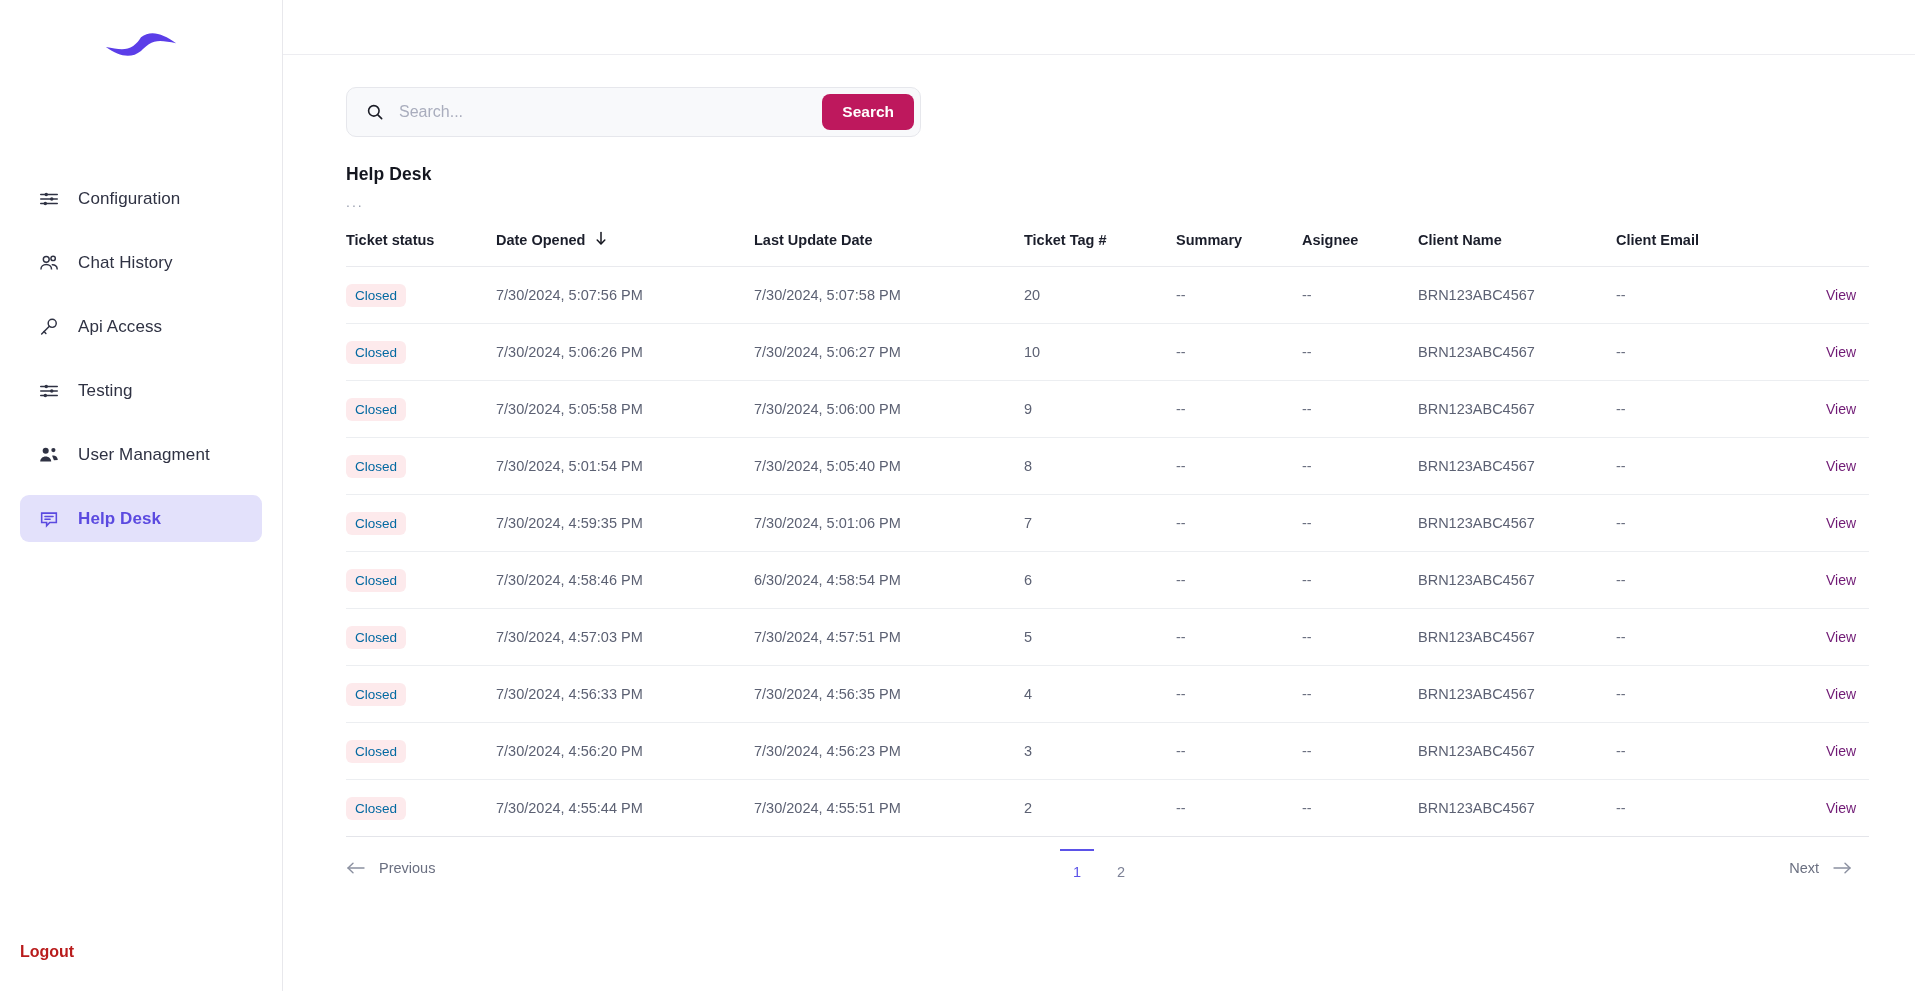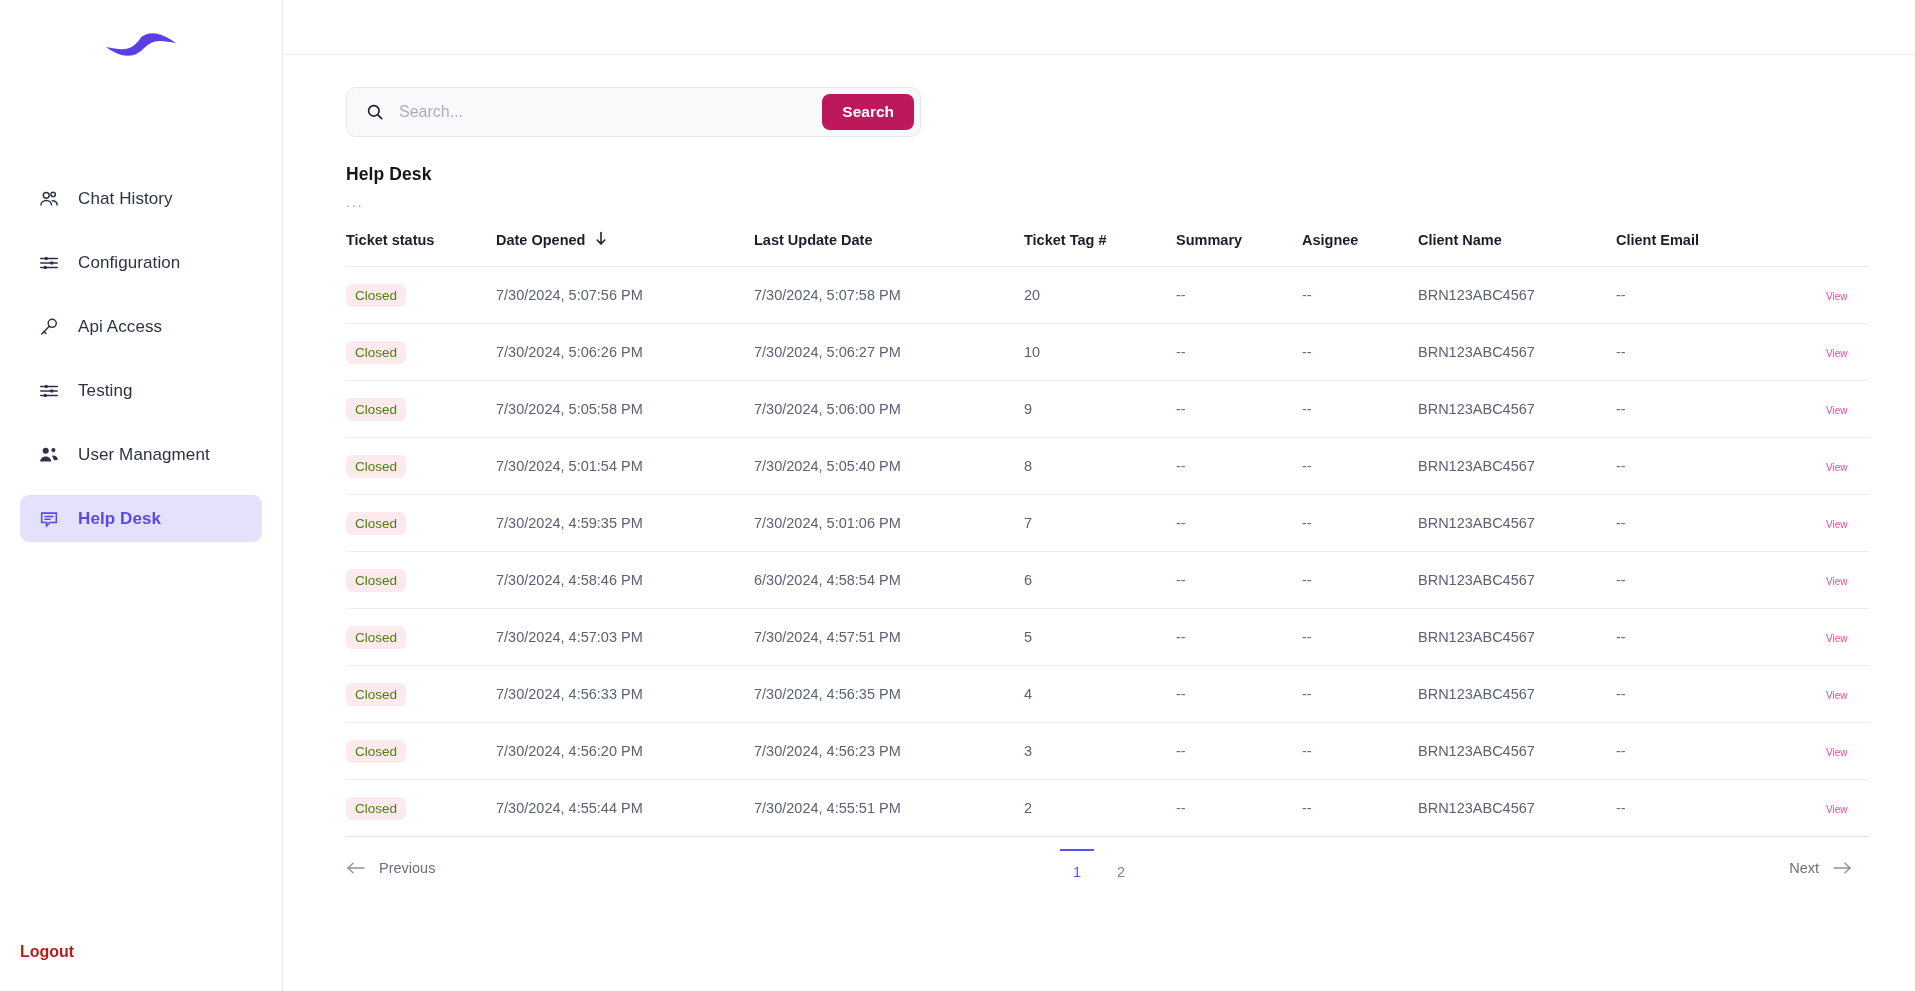--- a/index.html
+++ b/index.html
@@ -120,28 +120,28 @@
   .col-updated { width: 270px; }
   .col-tag { width: 152px; }
   .col-summary { width: 126px; }
   .col-assignee { width: 116px; }
   .col-client { width: 198px; }
   .col-email { width: 210px; }
   .col-action { width: auto; }
 
   .badge {
     display: inline-block;
-    background: #fdeaec; color:#4d7c0f;
+    background: #fdeaec; color:#0369a1;
     border-radius: 6px;
     font-size: 13.5px;
     padding: 4px 9px;
   }
   .td-center { text-align: left; }
   .muted { color:#6b7081; }
-  .view-link { color:#ec4899; font-size:10px; cursor:pointer; text-decoration:none; }
+  .view-link { color:#701a75; font-size:14px; cursor:pointer; text-decoration:none; }
   .td-view { text-align: left; }
 
   
   .pager {
     margin: 0 63px; position: relative;
     display:flex; align-items:center; justify-content:space-between;
     height: 56px;
   }
   .pg-btn {
     display:flex; align-items:center; gap:13px;
@@ -171,42 +171,42 @@
                  C30 32, 18 30, 4 20 C16 22, 24 24, 32 19 C36 16, 38 13, 40 10 Z" fill="#5b3ee8"></path>
         <path d="M40 24 C44 21, 48 19, 54 20 C60 21, 66 25, 72 30 C62 27, 56 27, 50 30
                  C46 32, 43 34, 40 36 C30 42, 20 38, 10 31 C20 33, 28 32, 34 28 Z" fill="#5b3ee8" opacity="0"></path>
       </svg>
     </div>
 
     <nav class="nav">
 
       <div class="nav-item">
         <span class="ico">
-          <svg width="22" height="22" viewBox="0 0 24 24" fill="none" stroke="currentColor" stroke-width="1.6">
-            <circle cx="9" cy="8" r="3.2"></circle>
-            <path d="M3.2 19c0-3.3 2.6-5.4 5.8-5.4s5.8 2.1 5.8 5.4"></path>
-            <circle cx="16.5" cy="7" r="2.4"></circle>
-            <path d="M15 13.9c3 -.5 6 1.3 6 5.1"></path>
-          </svg>
-        </span>
-        <span>Chat History</span>
-      </div>
-
-      <div class="nav-item">
-        <span class="ico">
           <svg width="22" height="22" viewBox="0 0 24 24" fill="none" stroke="currentColor" stroke-width="1.7" stroke-linecap="round">
             <line x1="3" y1="7" x2="21" y2="7"></line>
               <circle cx="9" cy="7" r="1.9" fill="currentColor" stroke="none"></circle>
             <line x1="3" y1="12" x2="21" y2="12"></line>
               <circle cx="15" cy="12" r="1.9" fill="currentColor" stroke="none"></circle>
             <line x1="3" y1="17" x2="21" y2="17"></line>
               <circle cx="8" cy="17" r="1.9" fill="currentColor" stroke="none"></circle>
           </svg>
         </span>
         <span>Configuration</span>
+      </div>
+
+      <div class="nav-item">
+        <span class="ico">
+          <svg width="22" height="22" viewBox="0 0 24 24" fill="none" stroke="currentColor" stroke-width="1.6">
+            <circle cx="9" cy="8" r="3.2"></circle>
+            <path d="M3.2 19c0-3.3 2.6-5.4 5.8-5.4s5.8 2.1 5.8 5.4"></path>
+            <circle cx="16.5" cy="7" r="2.4"></circle>
+            <path d="M15 13.9c3 -.5 6 1.3 6 5.1"></path>
+          </svg>
+        </span>
+        <span>Chat History</span>
       </div>
 
       <div class="nav-item">
         <span class="ico">
           <svg width="22" height="22" viewBox="0 0 24 24" fill="none" stroke="currentColor" stroke-width="1.6" stroke-linecap="round">
             <circle cx="15.5" cy="8" r="4.4"></circle>
             <path d="M12.4 11.2 L4 19.6"></path>
             <path d="M6.6 17 L8.6 19"></path>
           </svg>
         </span>

